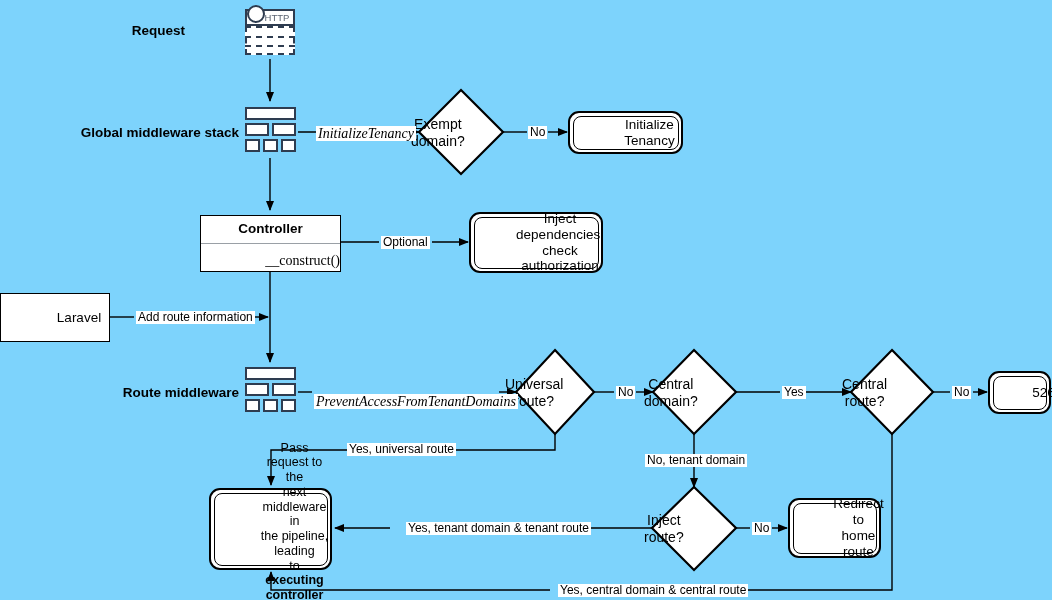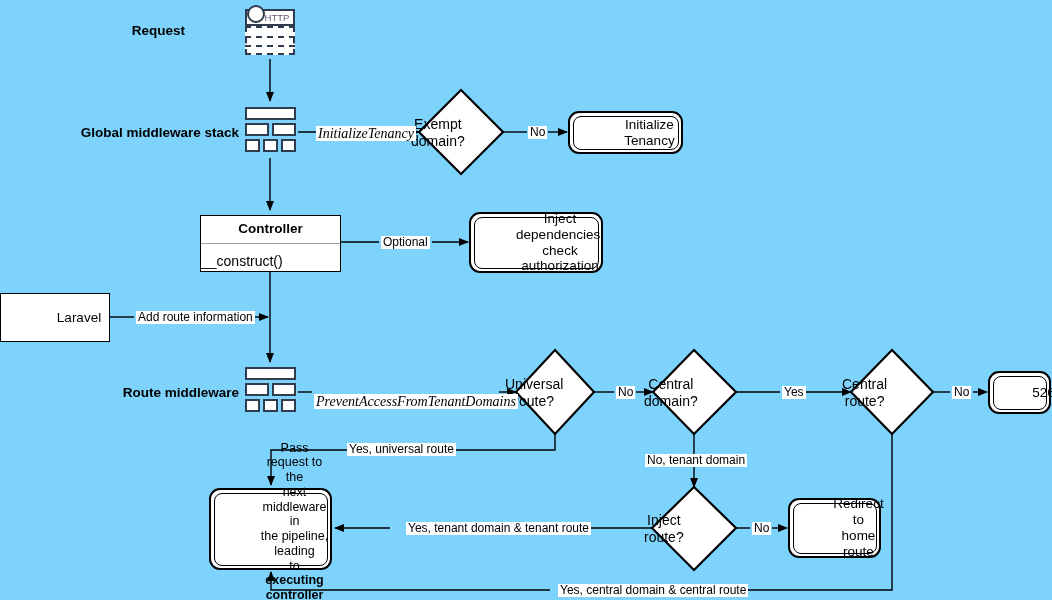--- a/index.html
+++ b/index.html
@@ -72,22 +72,23 @@
   }
   .uml-title {
     font-size: 13.5px;
     font-weight: bold;
     text-align: center;
     padding: 5px 0 6px 0;
     border-bottom: 1.2px solid #9aa0a6;
   }
   .uml-body {
     font-size: 14px;
-    text-align: left;
+    text-align: right;
     padding: 9px 0 0 0;
+    font-family: Liberation Serif, serif;
   }
   
   .caption {
     position: absolute;
     font-size: 13.5px;
     font-weight: bold;
     color: #000000;
     white-space: nowrap;
     text-align: right;
   }

